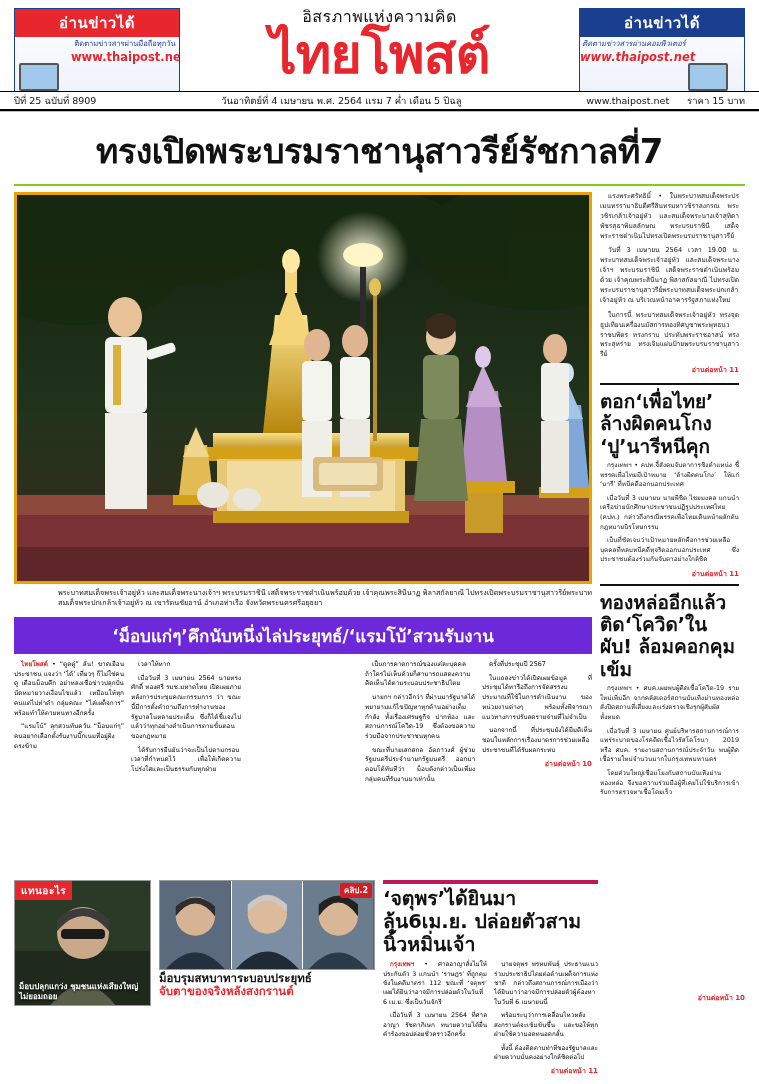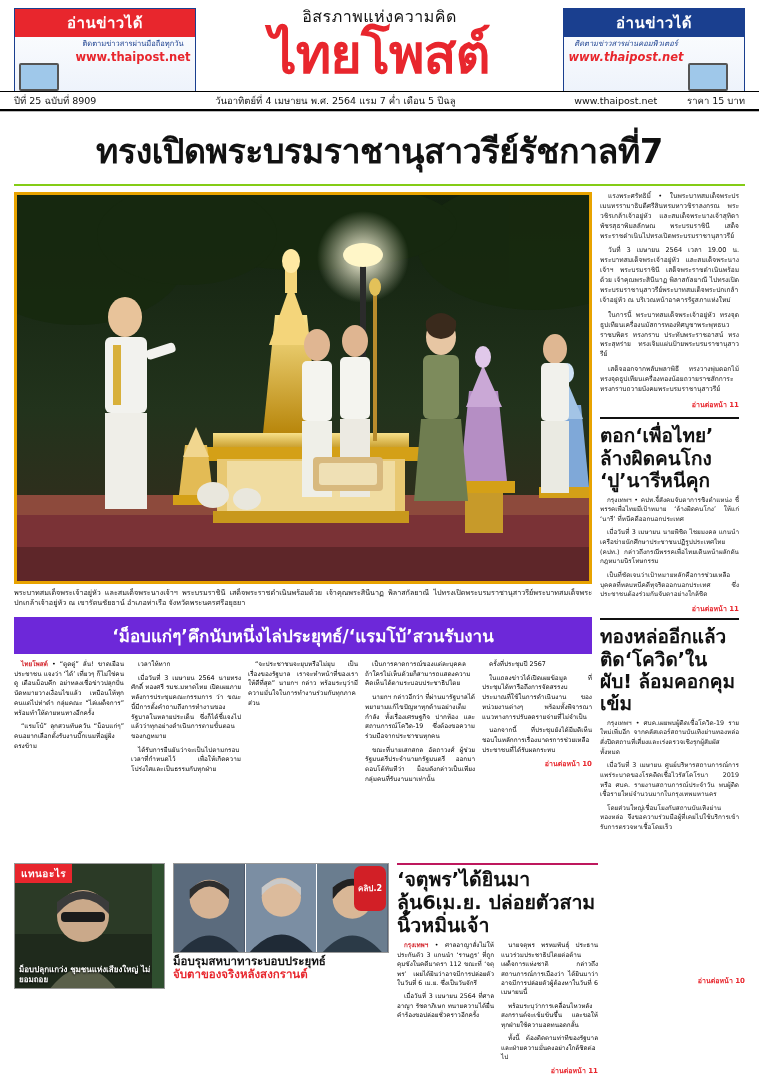--- a/index.html
+++ b/index.html
@@ -15,21 +15,21 @@
   
   .masthead {
     position: relative;
     height: 112px;
     border-bottom: 1px solid #bbb;
     padding: 4px 6px 0 6px;
   }
   .promo-box {
     position: absolute;
     top: 8px;
-    width: 182px; height: 84px;
+    width: 166px; height: 84px;
     border: 1px solid #1a3f8f;
     background: linear-gradient(#ffffff, #eef3fb);
     overflow: hidden;
   }
   .promo-left { left: 14px; }
   .promo-right { right: 14px; }
   .promo-banner {
     background: #e8262d;
     color: #fff;
     font-size: 15px;
@@ -98,21 +98,21 @@
   .col-right { width: 139px; }
 
   .photo-frame {
     border: 3px solid #e8a300;
     width: 578px; height: 392px;
     overflow: hidden; position: relative;
     background: #1d1d1d;
   }
   .photo-caption {
     font-size: 7.2px; line-height: 1.45; color: #111;
-    padding: 4px 0 4px 0; text-align: justify;
+    padding: 4px 0 4px 0; text-align: justify; margin-left: 44px;
   }
 
   .side-text {
     font-size: 6.6px; line-height: 1.5; color: #111;
     text-align: justify;
     column-count: 1;
   }
   .side-text p { margin-bottom: 5px; text-indent: 8px; }
   .cont-red { color: #e8262d; font-size: 7px; text-align: right; font-weight: bold; }
 
@@ -142,48 +142,48 @@
     font-size: 6.4px; line-height: 1.5; text-align: justify; margin-top: 4px; color: #111;
   }
   .rail-body p { text-indent: 7px; margin-bottom: 4px; }
 
   
   .bottom {
     position: absolute; left: 14px; right: 14px; bottom: 4px;
     display: flex; gap: 8px;
   }
   .bot-photo {
-    width: 151px; height: 126px; border: 1px solid #999; position: relative; overflow: hidden;
+    width: 137px; height: 126px; border: 1px solid #999; position: relative; overflow: hidden;
     background: #2f4f2f;
   }
   .bot-photo .tag {
     position: absolute; left: 0; top: 0; background: #e8262d; color: #fff;
     font-size: 10px; font-weight: bold; padding: 2px 6px; letter-spacing: .5px;
   }
   .bot-photo .cap {
     position: absolute; left: 4px; bottom: 4px; color: #fff; font-size: 8px;
     font-weight: bold; line-height: 1.2; text-shadow: 0 1px 2px #000;
   }
   .bot-mid { width: 216px; position: relative; }
   .mid-photo { height: 90px; border: 1px solid #999; background: #334; position: relative; overflow: hidden; display:flex; }
   .mid-photo .seg { flex:1; border-right:1px solid #fff; position: relative; }
   .mid-photo .seg:last-child { border-right:none; }
   .mid-badge {
     position: absolute; right: 2px; top: 2px; background: #d21f26; color: #fff;
-    font-size: 8px; font-weight: bold; border-radius: 7px; padding: 16px 4px; margin-left: 9px;
+    font-size: 8px; font-weight: bold; border-radius: 2px; padding: 1px 4px; margin-left: 9px;
   }
   .mid-cap {
     background: #fff; color: #111; font-size: 11.5px; font-weight: bold; line-height: 1.15;
     padding-top: 2px;
   }
   .mid-cap .hl { color: #e8262d; }
   .bot-news { flex: 1; }
   .bot-head {
     font-size: 19.5px; font-weight: bold; line-height: 1.18; color: #111;
-    border-top: 2px solid #be185d; padding-top: 3px;
+    border-top: 4px solid #be185d; padding-top: 3px;
   }
   .bot-cols { display: flex; gap: 7px; font-size: 6.3px; line-height: 1.5; text-align: justify; margin-top: 3px;}
   .bot-cols > div { flex: 1; }
   .bot-cols p { text-indent: 7px; margin-bottom: 4px; }
   .bot-right { width: 139px; }
 </style>
 </head>
 <body>
 
 <div class="page">
@@ -218,21 +218,21 @@
           <div class="promo-sub">ติดตามข่าวสารผ่านคอมพิวเตอร์</div>
           <div class="promo-url">www.thaipost.net</div>
         </div>
       </div>
     </div>
 
     <div class="infobar">
       <span>ปีที่ 25 ฉบับที่ 8909</span>
       <span class="center">วันอาทิตย์ที่  4  เมษายน  พ.ศ. 2564  แรม  7  ค่ำ  เดือน  5  ปีฉลู</span>
       <span>www.thaipost.net</span>
-      <span style="margin-left:30px;">ราคา 15 บาท</span>
+      <span style="margin-left:18px;">ราคา 15 บาท</span>
     </div>
   </div>
 
   <div class="body-grid">
 
     <div class="headline-main">ทรงเปิดพระบรมราชานุสาวรีย์รัชกาลที่7</div>
 
     <div class="cols">
 
       <div class="col-left">
@@ -361,42 +361,40 @@
           <div>
             <p><span class="lead-red">ไทยโพสต์</span><span> • “ตูดตู่” ลั่น! ขาดเยือนประชาชน แจงว่า ‘ได้’ เที่ยวๆ ก็ไม่ใช่คนดู เตือนม็อบคึก อย่าหลงเชื่อข่าวปลุกปั่น นัดหมายวางเงื่อนไขแล้ว เหมือนให้ทุกคนแต่ไปท่าดำ กลุ่มคณะ “ไล่เผด็จการ” พร้อมทำให้ตายหนทางอีกครั้ง</span></p>
             <p>“แรมโบ้” ลุกสวนทันควัน “ม็อบแก่ๆ” คนอยากเลือกตั้งรับงานบิ๊กเนมที่อยู่ฝั่งตรงข้าม</p>
           </div>
           <div>
             <p>เวลาให้หาก</p>
             <p>เมื่อวันที่ 3 เมษายน 2564 นายทรงศักดิ์ ทองศรี รมช.มหาดไทย เปิดเผยภายหลังการประชุมคณะกรรมการ ว่า ขณะนี้มีการตั้งคำถามถึงการทำงานของรัฐบาลในหลายประเด็น ซึ่งก็ได้ชี้แจงไปแล้วว่าทุกอย่างดำเนินการตามขั้นตอนของกฎหมาย</p>
             <p>ได้รับการยืนยันว่าจะเป็นไปตามกรอบเวลาที่กำหนดไว้ เพื่อให้เกิดความโปร่งใสและเป็นธรรมกับทุกฝ่าย</p>
           </div>
           <div>
-            <p>“จะประชาชนจะยุบหรือไม่ยุบ เป็นเรื่องของรัฐบาล เราจะทำหน้าที่ของเราให้ดีที่สุด” นายกฯ กล่าว พร้อมระบุว่ามีความมั่นใจในการทำงานร่วมกับทุกภาคส่วน</p>
           </div>
           <div>
             <p>เป็นการคาดการณ์ของแต่ละบุคคล ถ้าใครไม่เห็นด้วยก็สามารถแสดงความคิดเห็นได้ตามระบอบประชาธิปไตย</p>
             <p>นายกฯ กล่าวอีกว่า ที่ผ่านมารัฐบาลได้พยายามแก้ไขปัญหาทุกด้านอย่างเต็มกำลัง ทั้งเรื่องเศรษฐกิจ ปากท้อง และสถานการณ์โควิด-19 ซึ่งต้องขอความร่วมมือจากประชาชนทุกคน</p>
             <p>ขณะที่นายเสกสกล อัตถาวงศ์ ผู้ช่วยรัฐมนตรีประจำนายกรัฐมนตรี ออกมาตอบโต้ทันทีว่า ม็อบดังกล่าวเป็นเพียงกลุ่มคนที่รับงานมาเท่านั้น</p>
           </div>
           <div>
             <p>ครั้งที่ประชุมปี 2567</p>
             <p>ในแถลงข่าวได้เปิดเผยข้อมูล ที่ประชุมได้หารือถึงการจัดสรรงบประมาณที่ใช้ในการดำเนินงาน ของหน่วยงานต่างๆ พร้อมทั้งพิจารณาแนวทางการปรับลดรายจ่ายที่ไม่จำเป็น</p>
             <p>นอกจากนี้ ที่ประชุมยังได้มีมติเห็นชอบในหลักการเรื่องมาตรการช่วยเหลือประชาชนที่ได้รับผลกระทบ</p>
             <p class="cont-red">อ่านต่อหน้า 10</p>
           </div>
         </div>
       </div>
 
       <div class="col-right">
         <div class="side-text">
           <p>แรงพระศรัทธิมิ์ • ในพระบาทสมเด็จพระปรเมนทรรามาธิบดีศรีสินทรมหาวชิราลงกรณ พระวชิรเกล้าเจ้าอยู่หัว และสมเด็จพระนางเจ้าสุทิดา พัชรสุธาพิมลลักษณ พระบรมราชินี เสด็จพระราชดำเนินไปทรงเปิดพระบรมราชานุสาวรีย์</p>
           <p>วันที่ 3 เมษายน 2564 เวลา 19.00 น. พระบาทสมเด็จพระเจ้าอยู่หัว และสมเด็จพระนางเจ้าฯ พระบรมราชินี เสด็จพระราชดำเนินพร้อมด้วย เจ้าคุณพระสินีนาฏ พิลาสกัลยาณี ไปทรงเปิดพระบรมราชานุสาวรีย์พระบาทสมเด็จพระปกเกล้าเจ้าอยู่หัว ณ บริเวณหน้าอาคารรัฐสภาแห่งใหม่</p>
           <p>ในการนี้ พระบาทสมเด็จพระเจ้าอยู่หัว ทรงจุดธูปเทียนเครื่องนมัสการทองทิศบูชาพระพุทธนวราชบพิตร ทรงกราบ ประทับพระราชอาสน์ ทรงพระสุหร่าย ทรงเจิมแผ่นป้ายพระบรมราชานุสาวรีย์</p>
-          <p>เสด็จออกจากพลับพลาพิธี ทรงวางพุ่มดอกไม้ ทรงจุดธูปเทียนเครื่องทองน้อยถวายราชสักการะ ทรงกราบถวายบังคมพระบรมราชานุสาวรีย์</p>
           <p class="cont-red">อ่านต่อหน้า 11</p>
         </div>
 
         <div class="rail-head">ตอก‘เพื่อไทย’ ล้างผิดคนโกง ‘ปู’นารีหนีคุก</div>
         <div class="rail-body">
           <p>กรุงเทพฯ • คปท.จี้สังคมจับตาการชิงตำแหน่ง ชี้พรรคเพื่อไทยมีเป้าหมาย ‘ล้างผิดคนโกง’ ให้แก่ ‘นารี’ ที่หนีคดีออกนอกประเทศ</p>
           <p>เมื่อวันที่ 3 เมษายน นายพิชิต ไชยมงคล แกนนำเครือข่ายนักศึกษาประชาชนปฏิรูปประเทศไทย (คปท.) กล่าวถึงกรณีพรรคเพื่อไทยเดินหน้าผลักดันกฎหมายนิรโทษกรรม</p>
           <p>เป็นที่ชัดเจนว่าเป้าหมายหลักคือการช่วยเหลือบุคคลที่หลบหนีคดีทุจริตออกนอกประเทศ ซึ่งประชาชนต้องร่วมกันจับตาอย่างใกล้ชิด</p>
           <p class="cont-red">อ่านต่อหน้า 11</p>
         </div>

